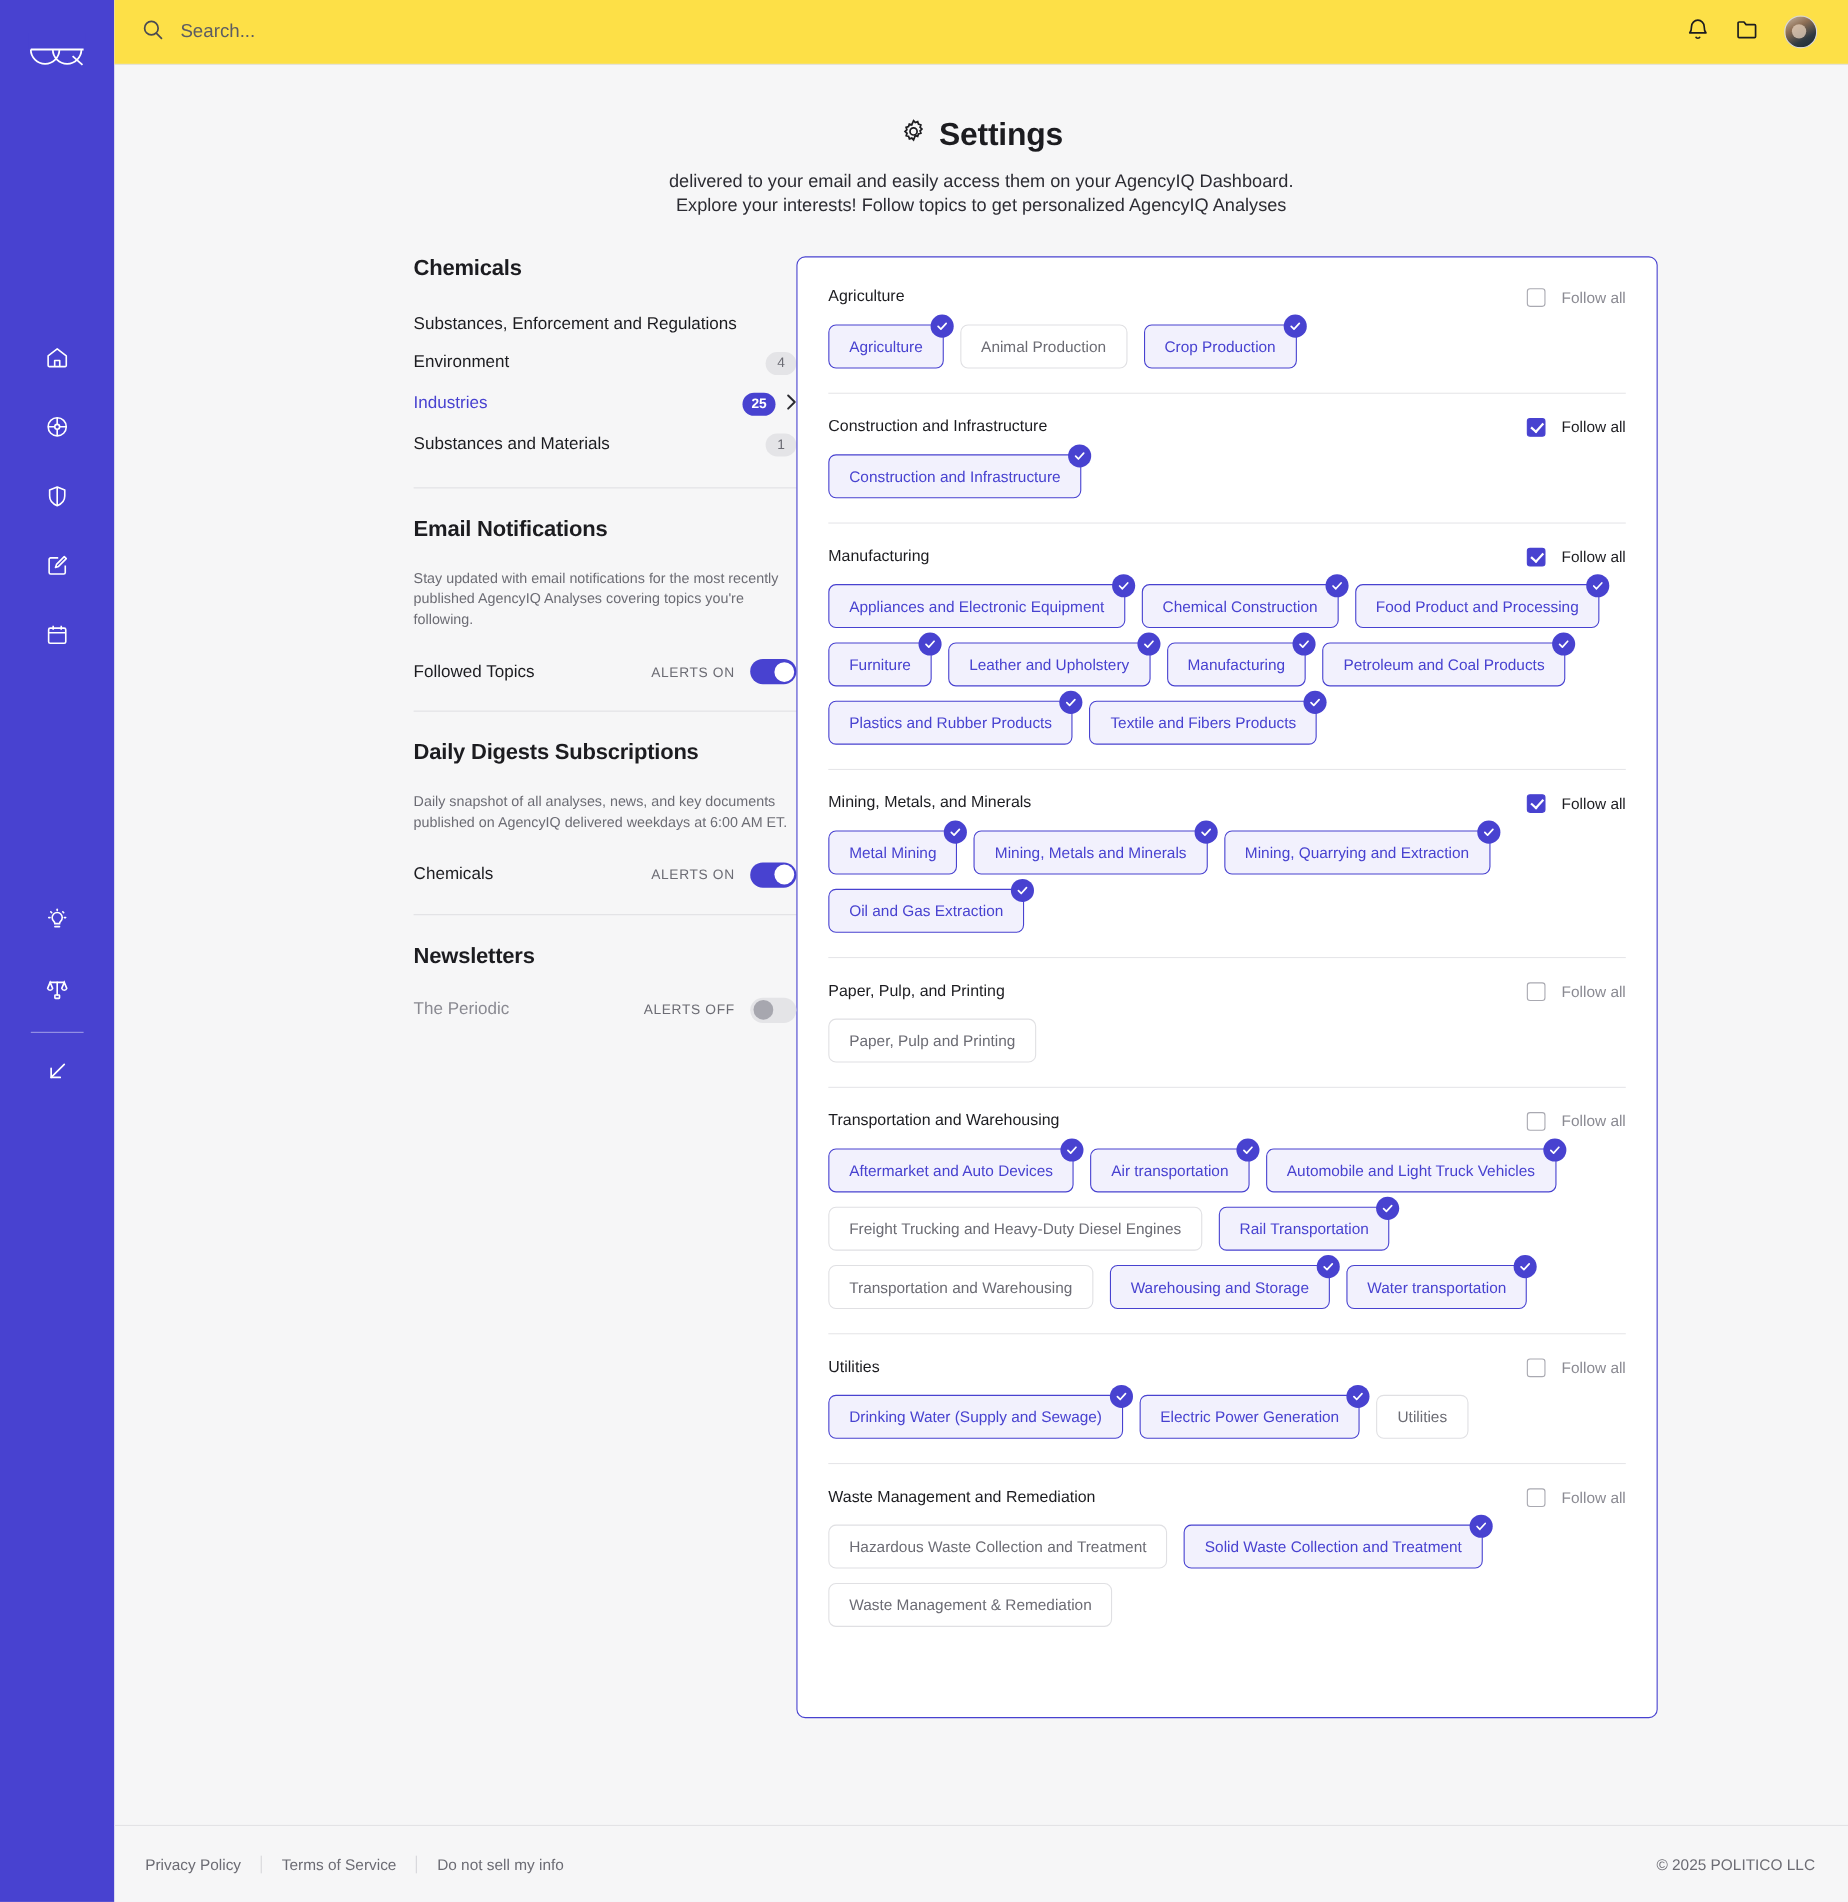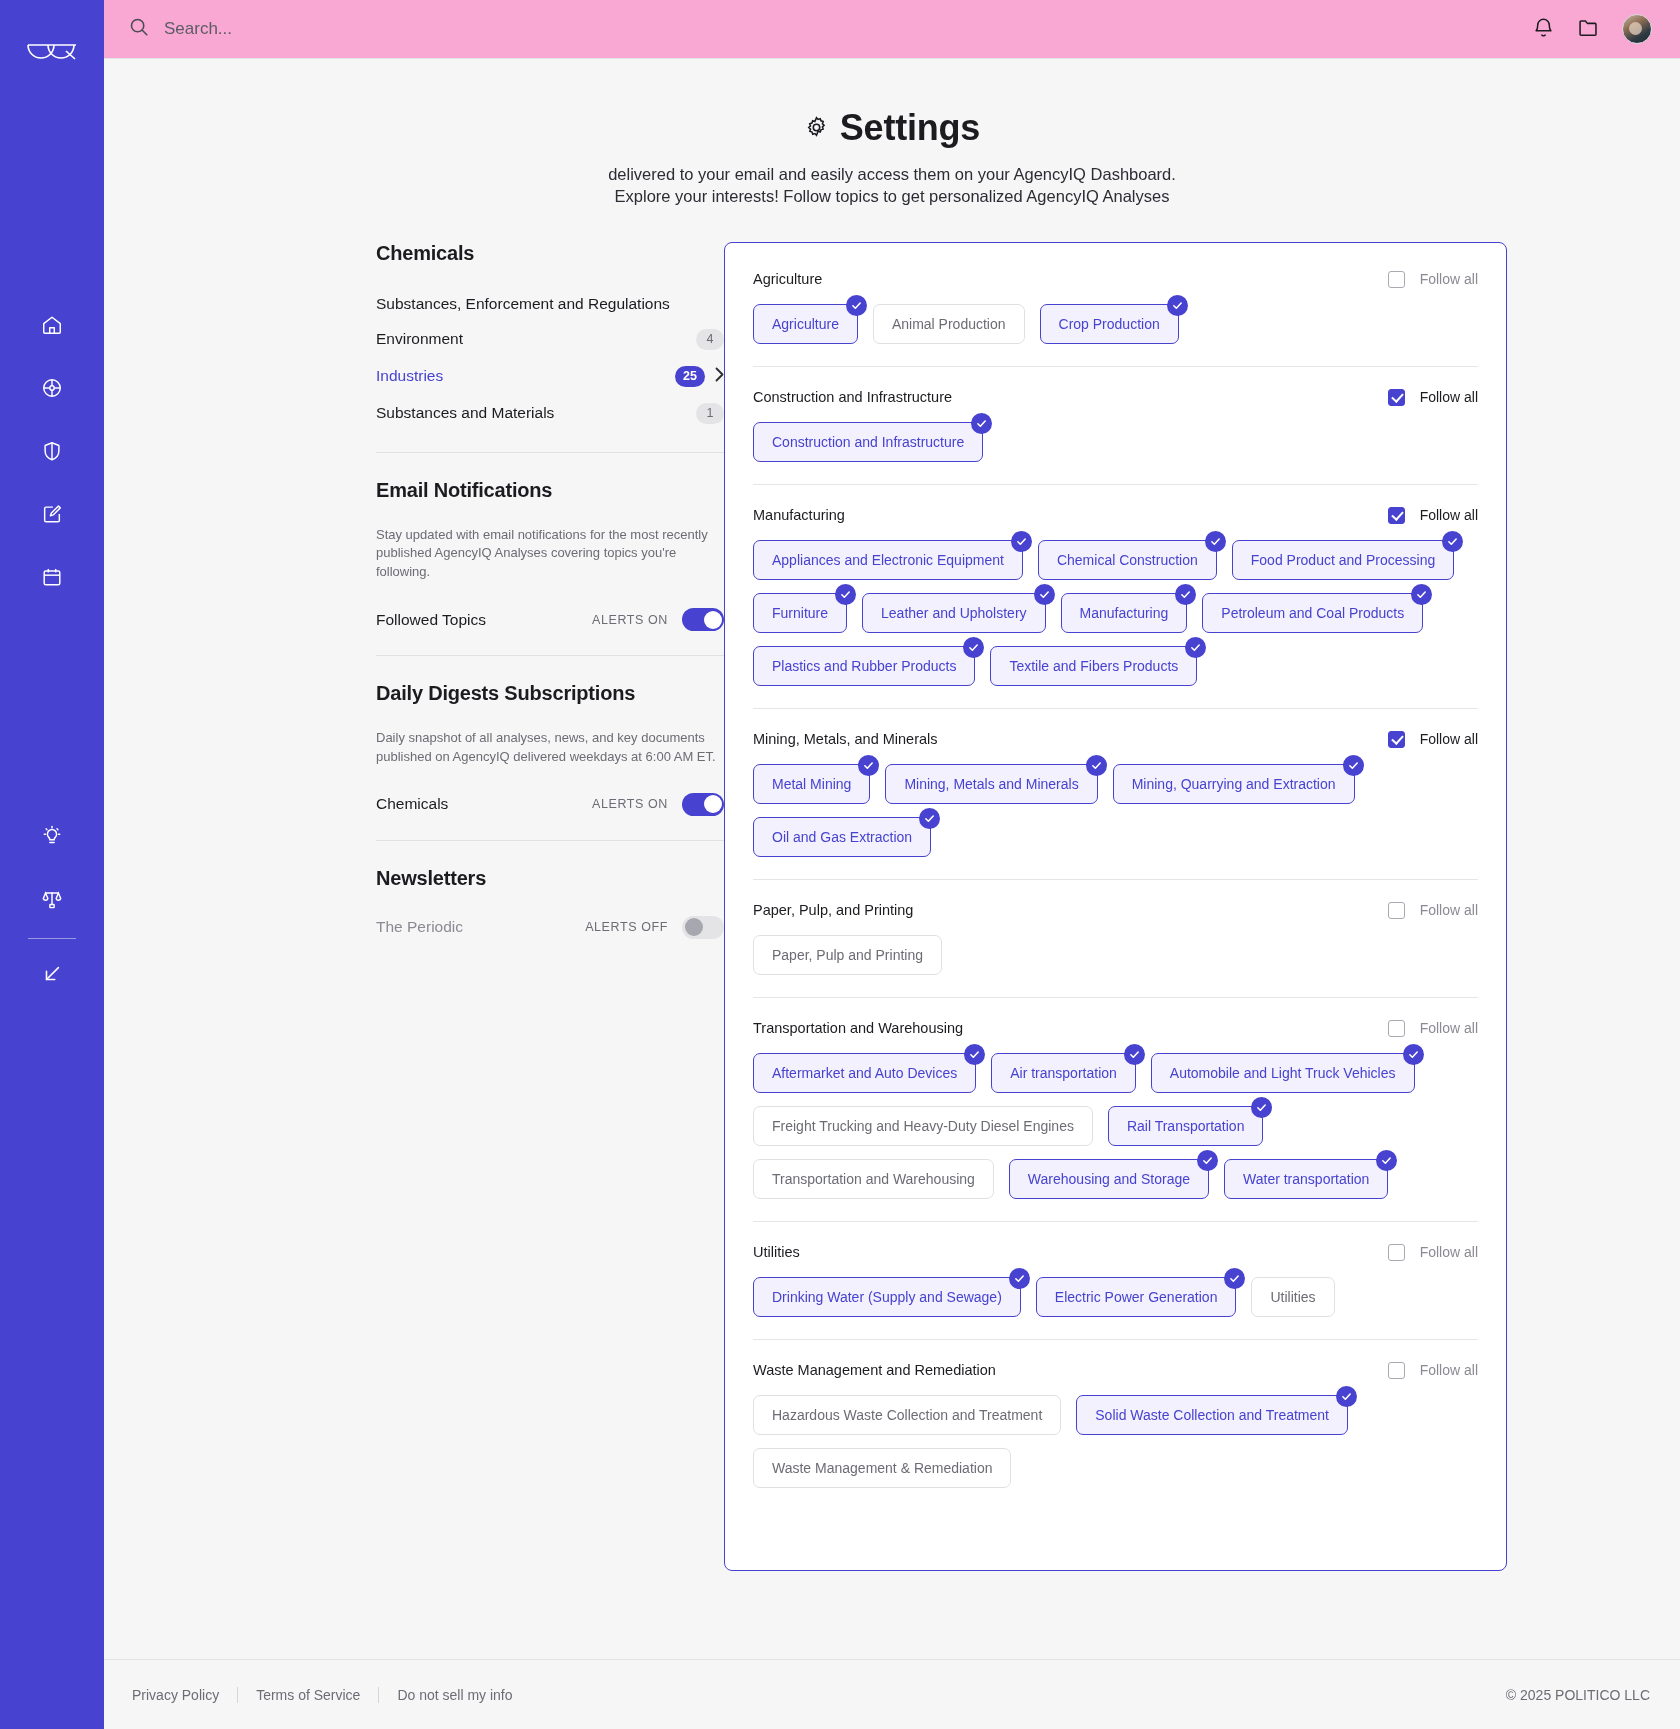--- a/index.html
+++ b/index.html
@@ -24,21 +24,21 @@
   .rail-icon { width: 34px; height: 34px; display:flex; align-items:center; justify-content:center; cursor:pointer; }
   .rail-icons-bottom { display:flex; flex-direction:column; align-items:center; gap: 29px; margin-top: 225px; }
   .rail-div { width: 48px; height: 1px; background: rgba(255,255,255,.45); margin: 22px 0 18px; }
 
   
   .main { flex: 1; display:flex; flex-direction: column; min-width: 0; background:#f6f6f7; }
 
   
   .topbar {
     height: 59px; flex: 0 0 59px;
-    background: #f9a8d4;
+    background: #fde047;
     border-bottom: 1px solid #e3e3e6;
     display:flex; align-items:center;
     padding: 0 28px 0 24px;
   }
   .search-wrap { display:flex; align-items:center; gap: 14px; flex:1; }
   .search-input {
     border: none; outline: none; background: transparent;
     font-family: "Liberation Sans", sans-serif;
     font-size: 17px; color: #3a3a40; width: 420px;
   }
@@ -52,21 +52,21 @@
   .avatar::after {
     content:""; position:absolute; left: 6px; top: 7px; width: 13px; height: 13px;
     border-radius: 50%; background: rgba(230,210,190,.75);
   }
 
   
   .content { flex: 1; overflow: hidden; position: relative; }
 
   
   .page-head { text-align:center; padding: 48px 0 0; }
-  .page-title { font-size: 36px; font-weight: 700; letter-spacing:-.2px; display:flex; align-items:center; justify-content:center; gap: 11px; }
+  .page-title { font-size: 29px; font-weight: 700; letter-spacing:-.2px; display:flex; align-items:center; justify-content:center; gap: 11px; }
   .page-sub { margin-top: 14px; font-size: 16.5px; line-height: 1.35; color: #2c2c33; }
 
   
   .body-row { display:flex; padding: 34px 38px 0 0; gap: 0; }
   .left-col { width: 620px; flex:0 0 620px; padding-left: 272px; }
   .right-col { flex:1; padding-right: 0; }
 
   
   .sec-title { font-size: 20px; font-weight: 700; letter-spacing:-.2px; }
   .topic-list { margin-top: 22px; }

